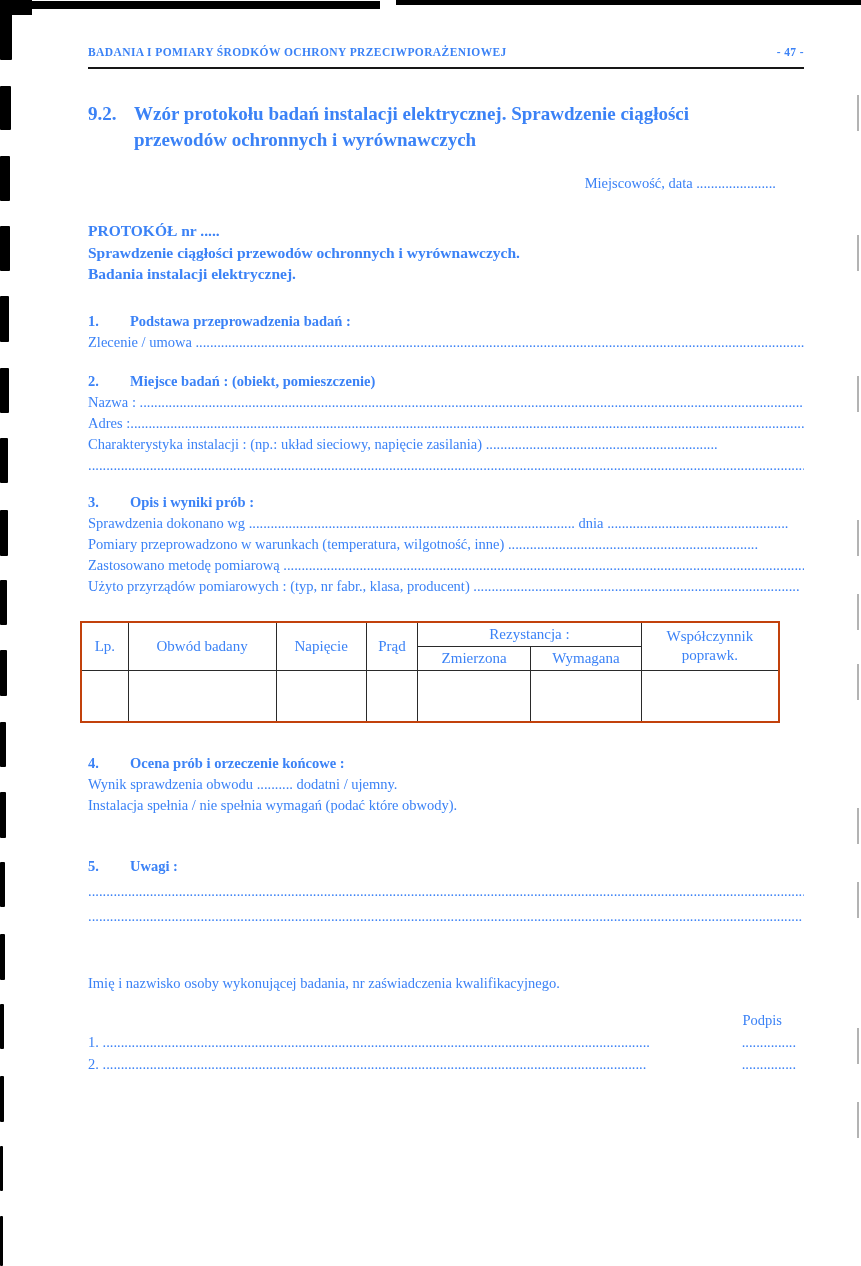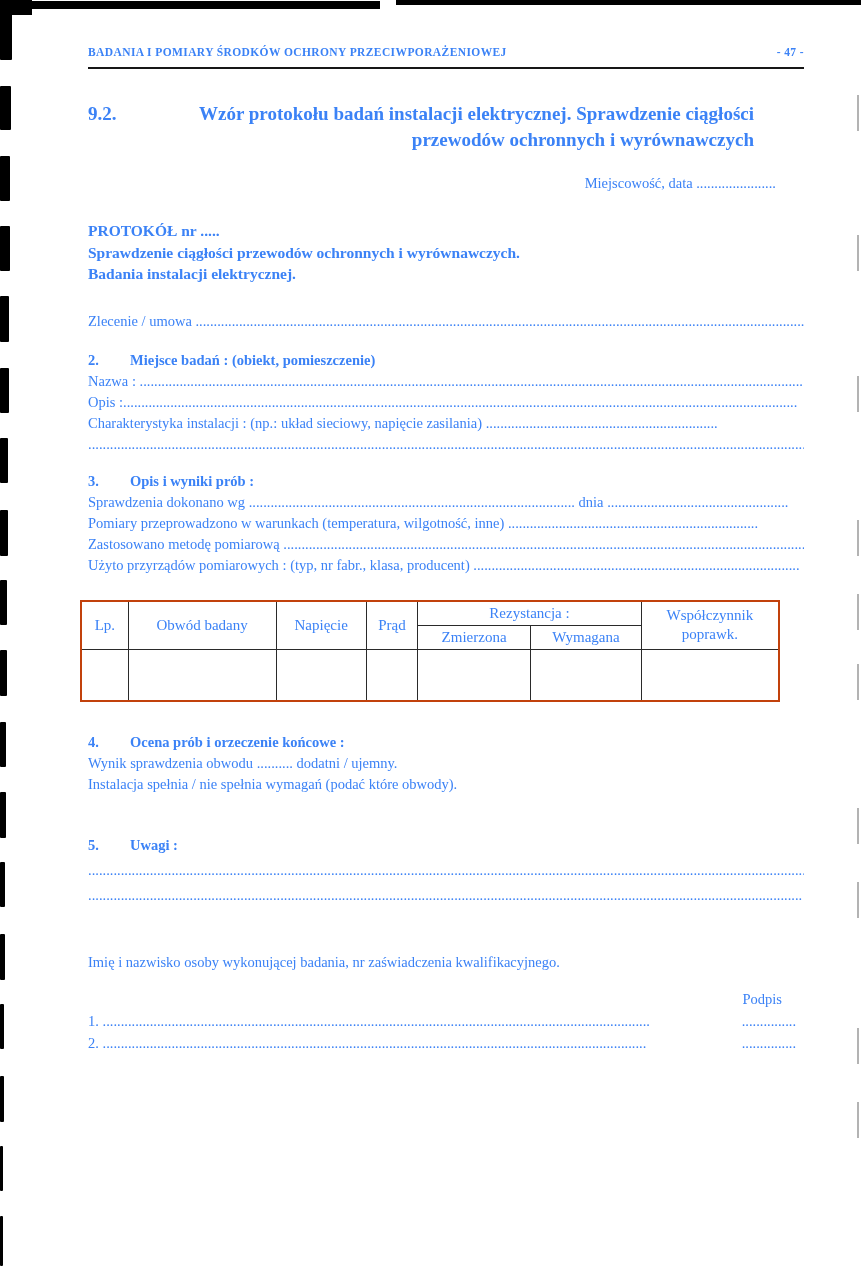--- a/index.html
+++ b/index.html
@@ -20,21 +20,21 @@
   .content { position:absolute; left:88px; top:46px; width:716px; }
 
   .running-header {
     display:flex; justify-content:space-between; align-items:baseline;
     font-size:11.5px; font-weight:bold; letter-spacing:0.4px;
   }
   .header-rule { border:none; border-top:2px solid #161616; margin:9px 0 0 0; }
 
   .doc-title { display:flex; margin-top:32px; font-size:19px; font-weight:bold; line-height:26px; }
   .doc-title .num { flex:0 0 46px; }
-  .doc-title .txt { max-width:620px;text-align:right; }
+  .doc-title .txt { max-width:620px; }
 
   .place-date { margin-top:20px; text-align:right; padding-right:28px; font-size:14.5px; }
 
   .protocol-head { margin-top:26px; font-size:15.5px; font-weight:bold; line-height:21.5px; }
 
   .section { margin-top:22px; font-size:14.5px; }
   .sec-head { font-weight:bold; line-height:21px; }
   .sec-num { display:inline-block; width:42px; }
   .line { line-height:21px; white-space:nowrap; overflow:hidden; }
 
@@ -128,29 +128,32 @@
 
     <div class="place-date line">Miejscowość, data ......................</div>
 
     <div class="protocol-head">
       <div>PROTOKÓŁ nr .....</div>
       <div>Sprawdzenie ciągłości przewodów ochronnych i wyrównawczych.</div>
       <div>Badania instalacji elektrycznej.</div>
     </div>
 
     <div class="section" style="margin-top:26px;">
+      <div class="sec-head">
+        <span class="sec-num">1.</span><span>Podstawa przeprowadzenia badań :</span>
+      </div>
       <div class="line">Zlecenie / umowa ..........................................................................................................................................................................</div>
     </div>
 
     <div class="section" style="margin-top:18px;">
       <div class="sec-head">
         <span class="sec-num">2.</span><span>Miejsce badań : (obiekt, pomieszczenie)</span>
       </div>
       <div class="line">Nazwa : .........................................................................................................................................................................................</div>
-      <div class="line">Opis :..........................................................................................................................................................................................</div>
+      <div class="line">Adres :..........................................................................................................................................................................................</div>
       <div class="line">Charakterystyka instalacji : (np.: układ sieciowy, napięcie zasilania) ................................................................</div>
       <div class="line">........................................................................................................................................................................................................</div>
     </div>
 
     <div class="section" style="margin-top:16px;">
       <div class="sec-head">
         <span class="sec-num">3.</span><span>Opis i wyniki prób :</span>
       </div>
       <div class="line">Sprawdzenia dokonano wg .......................................................................................... dnia ..................................................</div>
       <div class="line">Pomiary przeprowadzono w warunkach (temperatura, wilgotność, inne) .....................................................................</div>

